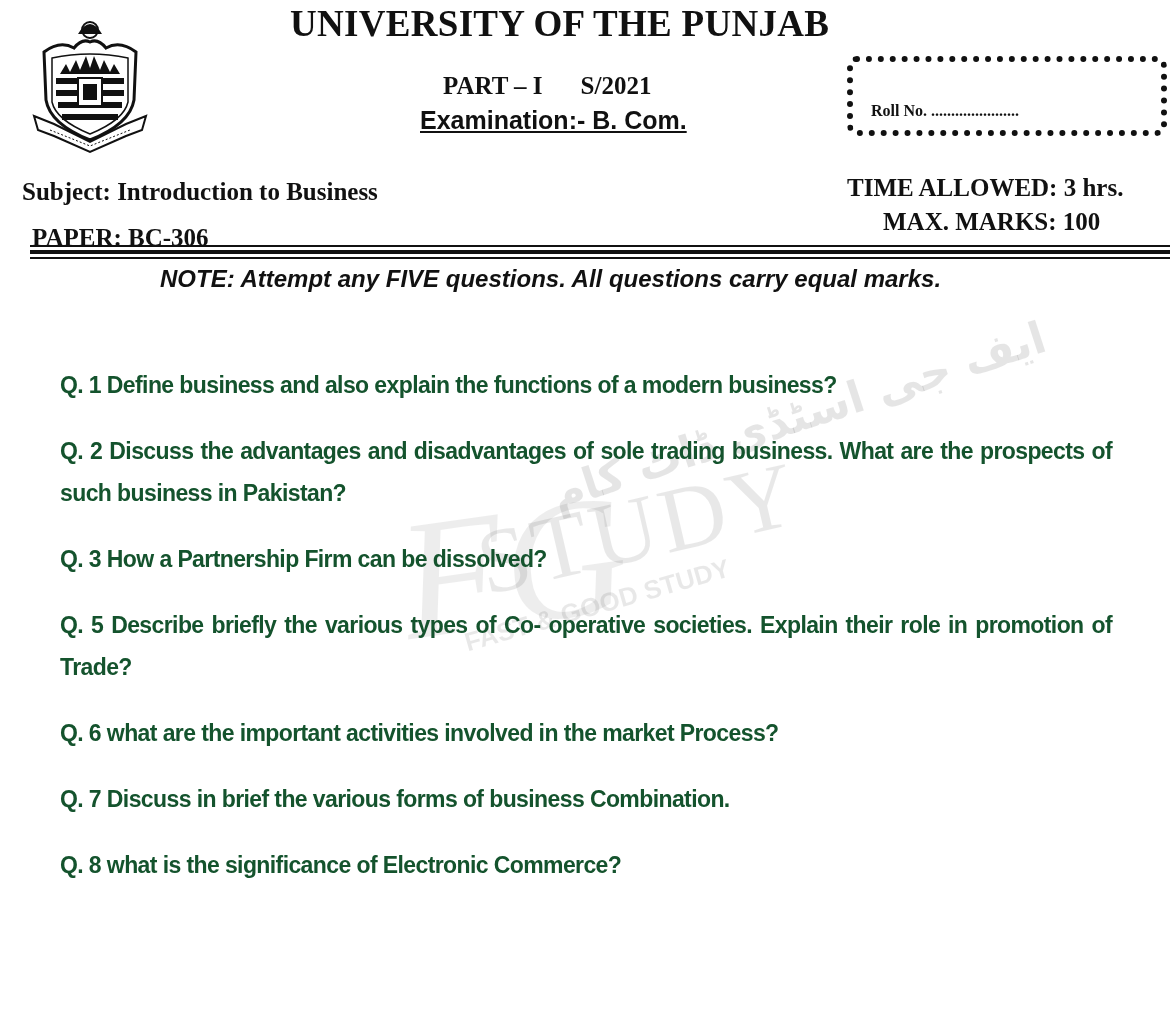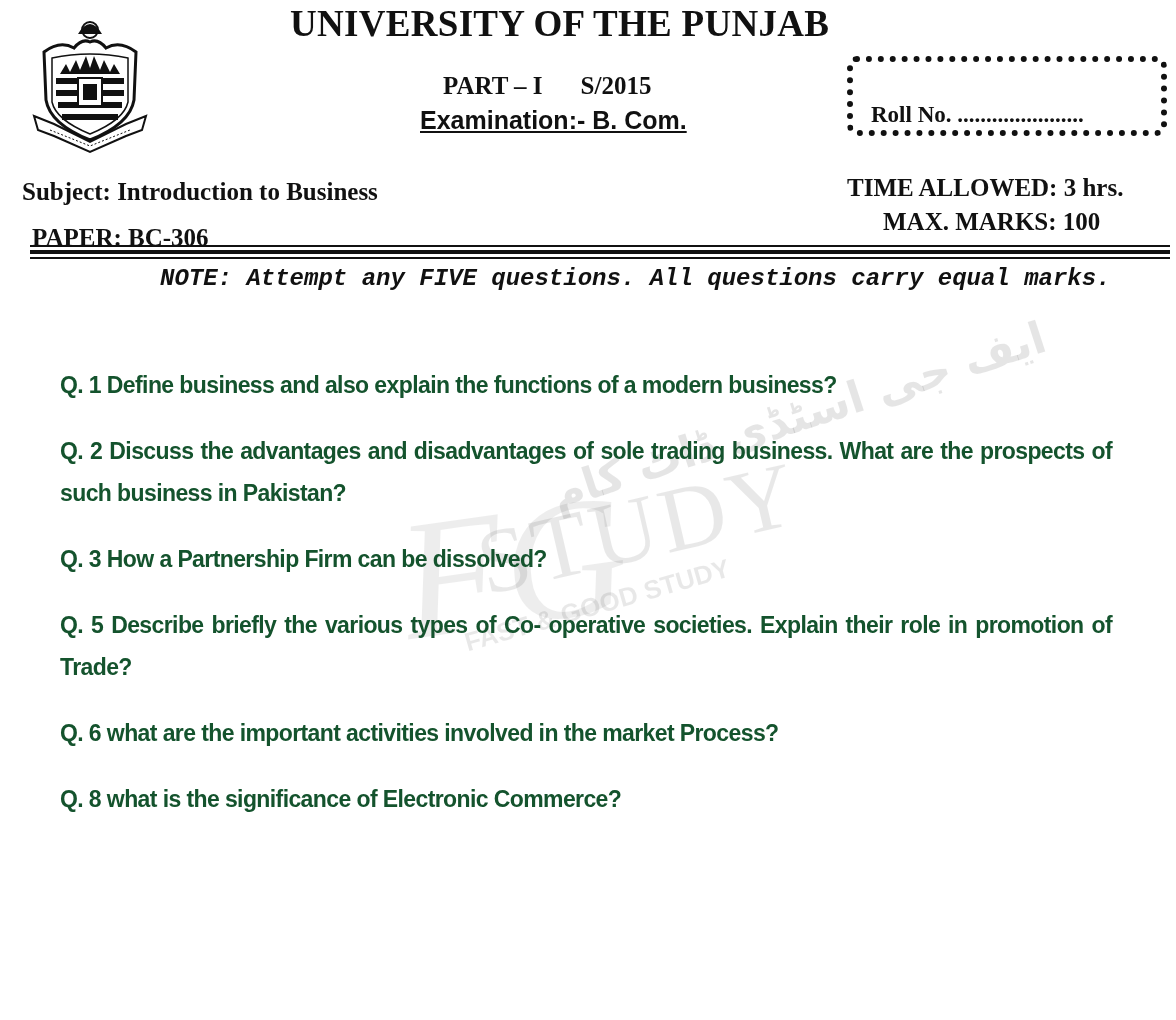--- a/index.html
+++ b/index.html
@@ -25,40 +25,40 @@
     font-family: Liberation Sans, sans-serif; font-weight: bold; font-size: 25px;
     text-decoration: underline; white-space: nowrap;
   }
 
   .roll-box {
     position: absolute; left: 847px; top: 56px; width: 320px; height: 80px;
     border: 6px dotted #111; border-radius: 10px; box-sizing: border-box;
   }
   .roll-label {
     position: absolute; left: 18px; top: 40px;
-    font-family: "Liberation Serif", serif; font-weight: bold; font-size: 23px; white-space: nowrap;
+    font-family: "Liberation Serif", serif; font-weight: bold; font-size: 16px; white-space: nowrap;
   }
 
   .subject-line, .paper-line, .time-line, .marks-line {
     position: absolute; font-family: "Liberation Serif", serif; font-weight: bold;
     font-size: 25px; white-space: nowrap;
   }
   .subject-line { left: 22px; top: 178px; }
   .paper-line { left: 32px; top: 224px; }
   .time-line { left: 847px; top: 174px; }
   .marks-line { left: 847px; top: 208px; margin-left: 36px; }
 
   .rule-thick { position: absolute; left: 30px; width: 1140px; background: #111; }
   .rule-a { top: 245px; height: 2px; }
   .rule-b { top: 250px; height: 4px; }
   .rule-c { top: 257px; height: 2px; }
 
   .note {
     position: absolute; left: 160px; top: 265px;
-    font-family: Liberation Mono, monospace; font-weight: bold; font-style: italic;
+    font-family: Liberation Sans, sans-serif; font-weight: bold; font-style: italic;
     font-size: 24px; white-space: nowrap;
   }
 
   .watermark { position: absolute; left: 300px; top: 330px; width: 560px; height: 380px; pointer-events: none; }
   .wm-fg {
     position: absolute; left: 100px; top: 140px;
     font-family: "Liberation Serif", serif; font-style: italic; font-size: 170px;
     color: rgba(0,0,0,0.07); transform: rotate(-8deg); white-space: nowrap;
   }
   .wm-study {
@@ -105,21 +105,21 @@
     <rect x="48" y="66" width="24" height="28" fill="#fff" stroke="#111" stroke-width="2"></rect>
     <rect x="53" y="72" width="14" height="16" fill="#111"></rect>
     <path d="M4 104 L24 112 L60 130 L96 112 L116 104 L112 118 L96 124 L60 140 L24 124 L8 118 Z" fill="#fff" stroke="#111" stroke-width="2"></path>
     <path d="M20 118 L60 134 L100 118" fill="none" stroke="#111" stroke-width="1" stroke-dasharray="2 2"></path>
   </svg>
 </div>
 
 <div class="univ-title">UNIVERSITY OF THE PUNJAB</div>
 
 <div class="part-line">
-  <span>PART – I</span><span class="gap"></span><span>S/2015</span>
+  <span>PART – I</span><span class="gap"></span><span>S/2021</span>
 </div>
 <div class="exam-line">Examination:- B. Com.</div>
 
 <div class="roll-box">
   <span class="roll-label">Roll No. ......................</span>
 </div>
 
 <div class="subject-line">Subject: Introduction to Business</div>
 <div class="paper-line">PAPER: BC-306</div>
 <div class="time-line">TIME ALLOWED: 3 hrs.</div>
@@ -137,14 +137,15 @@
   <div class="wm-tag">FAST &amp; GOOD STUDY</div>
   <div class="wm-urdu">ایف جی اسٹڈی ڈاٹ کام</div>
 </div>
 
 <div class="questions">
   <p class="q"><span class="num">Q. 1</span> <span class="body">Define business and also explain the functions of a modern business?</span></p>
   <p class="q"><span class="num">Q. 2</span> <span class="body">Discuss the advantages and disadvantages of sole trading business. What are the prospects of such business in Pakistan?</span></p>
   <p class="q"><span class="num">Q. 3</span> <span class="body">How a Partnership Firm can be dissolved?</span></p>
   <p class="q"><span class="num">Q. 5</span> <span class="body">Describe briefly the various types of Co- operative societies. Explain their role in promotion of Trade?</span></p>
   <p class="q"><span class="num">Q. 6</span> <span class="body">what are the important activities involved in the market Process?</span></p>
+  <p class="q"><span class="num">Q. 7</span> <span class="body">Discuss in brief the various forms of business Combination.</span></p>
   <p class="q"><span class="num">Q. 8</span> <span class="body">what is the significance of Electronic Commerce?</span></p>
 </div>
 
 </body></html>

